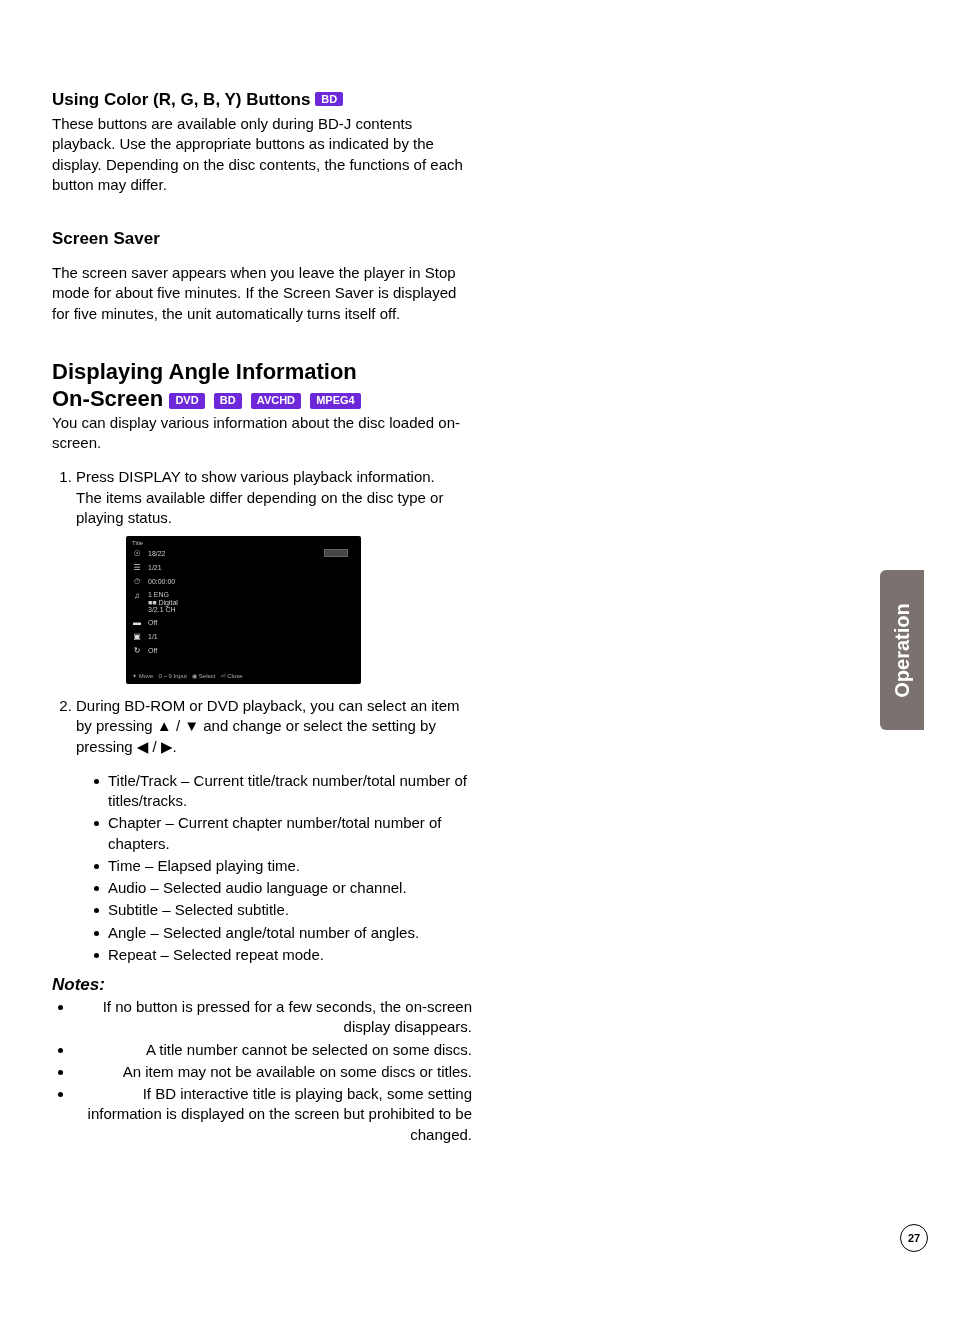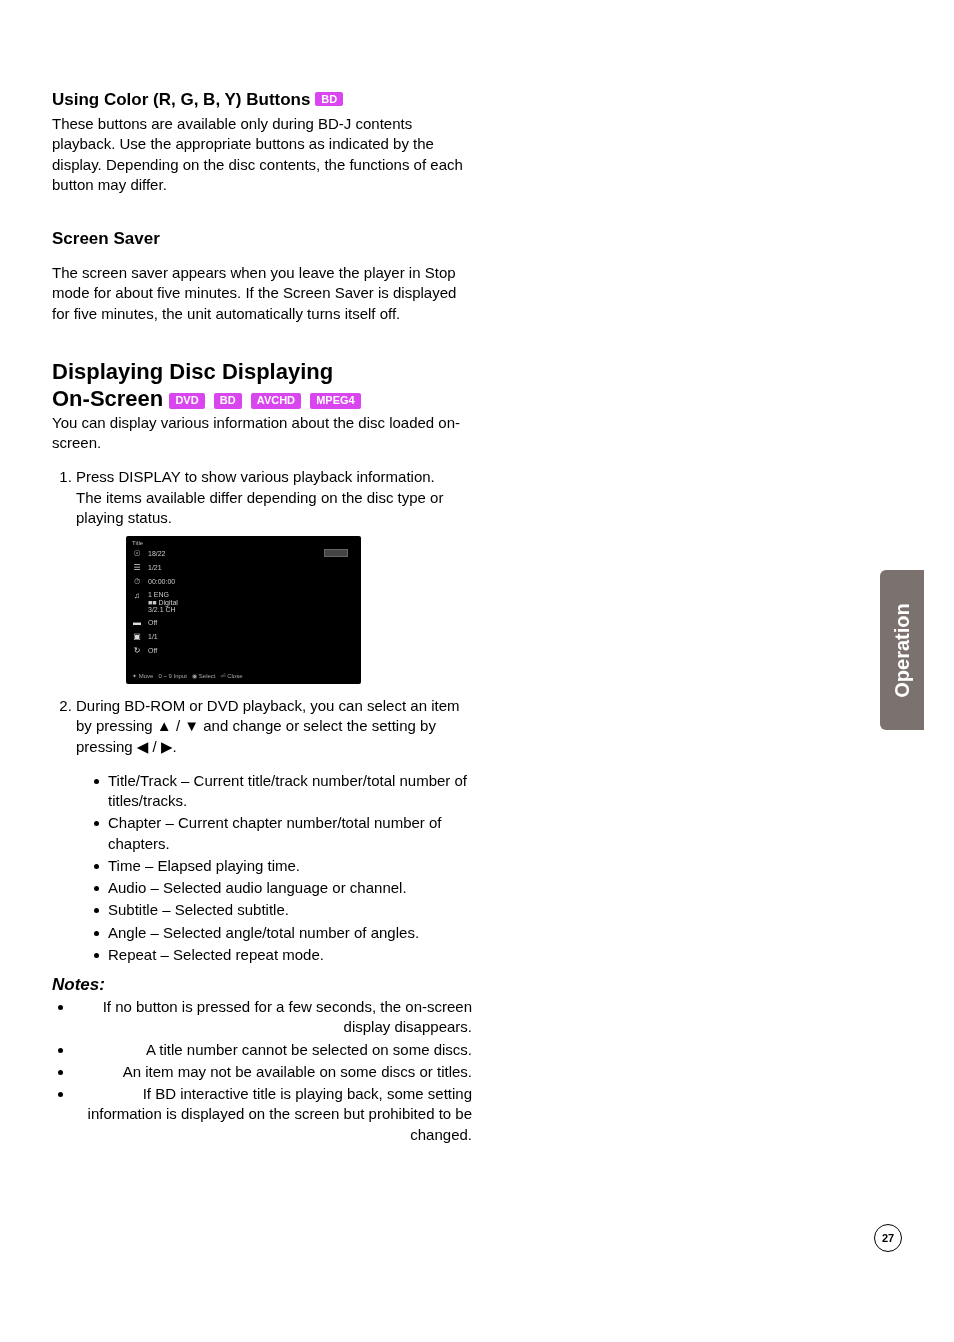--- a/index.html
+++ b/index.html
@@ -1,25 +1,25 @@
 <!DOCTYPE html>
 <html><head>
 <meta charset="utf-8">
 <style>
   html,body{margin:0;padding:0;background:#fff;color:#000;font-family:Arial,Helvetica,sans-serif;}
   .page{position:relative;width:954px;height:1342px;box-sizing:border-box;}
   .content{position:absolute;left:52px;top:90px;width:420px;}
   .side{position:absolute;right:0;top:0;width:116px;height:1342px;}
   .side-tab{position:absolute;right:30px;top:570px;width:44px;height:160px;background:#7b7270;border-radius:6px 0 0 6px;display:flex;align-items:center;justify-content:center;}
   .side-tab span{color:#fff;font-weight:bold;font-size:20px;transform:rotate(-90deg);white-space:nowrap;}
-  .pg-circle{position:absolute;right:52px;bottom:90px;width:26px;height:26px;border:1.5px solid #000;border-radius:50%;display:flex;align-items:center;justify-content:center;font-size:11px;font-weight:bold;}
+  .pg-circle{position:absolute;right:26px;bottom:90px;width:26px;height:26px;border:1.5px solid #000;border-radius:50%;display:flex;align-items:center;justify-content:center;font-size:11px;font-weight:bold;}
   h3{margin:0 0 4px 0;font-size:17px;font-weight:bold;}
   h2{margin:0;font-size:22px;font-weight:bold;line-height:1.25;}
   p{margin:0 0 14px 0;font-size:15px;line-height:1.35;}
-  .badge{display:inline-block;background:#d946ef;color:#fff;font-size:11px;font-weight:bold;padding:1px 6px;border-radius:2px;vertical-align:2px;}
+  .badge{display:inline-block;background:#6d28d9;color:#fff;font-size:11px;font-weight:bold;padding:1px 6px;border-radius:2px;vertical-align:2px;}
   .badges-row .badge{margin-right:3px;}
   ol.main{margin:2px 0 10px 0;padding-left:24px;font-size:15px;line-height:1.35;}
   ol.main>li{margin-bottom:6px;}
   ul.sub{list-style:none;margin:14px 0 0 0;padding-left:18px;font-size:15px;line-height:1.35;}
   ul.sub>li{position:relative;margin-bottom:2px;padding-left:14px;}
   ul.sub>li::before{content:"";position:absolute;left:0;top:8px;width:5px;height:5px;border-radius:50%;background:#000;}
   ul.notes{list-style:disc;margin:2px 0 0 0;padding-left:22px;font-size:15px;line-height:1.35;text-align:right;}
   ul.notes>li{margin-bottom:2px;}
   .notes-h{font-style:italic;font-weight:bold;font-size:17px;margin:10px 0 2px 0;}
   .osd{width:235px;height:148px;background:#000;margin:8px 0 12px 50px;position:relative;border-radius:2px;font-size:7px;color:#ddd;}
@@ -47,21 +47,21 @@
 
     <div class="sec-gap"></div>
 
     <h3>Screen Saver</h3>
     <div class="h-gap"></div>
     <p>The screen saver appears when you leave the player in Stop mode for about five minutes. If the Screen Saver is displayed for five minutes, the unit automatically turns itself off.</p>
 
     <div class="sec-gap"></div>
 
     <h2>
-      <span>Displaying Disc Displaying</span><br>
+      <span>Displaying Angle Information</span><br>
       <span>On-Screen</span>
       <span class="badges-row">
         <span class="badge">DVD</span>
         <span class="badge">BD</span>
         <span class="badge">AVCHD</span>
         <span class="badge">MPEG4</span>
       </span>
     </h2>
     <p>You can display various information about the disc loaded on-screen.</p>
 

